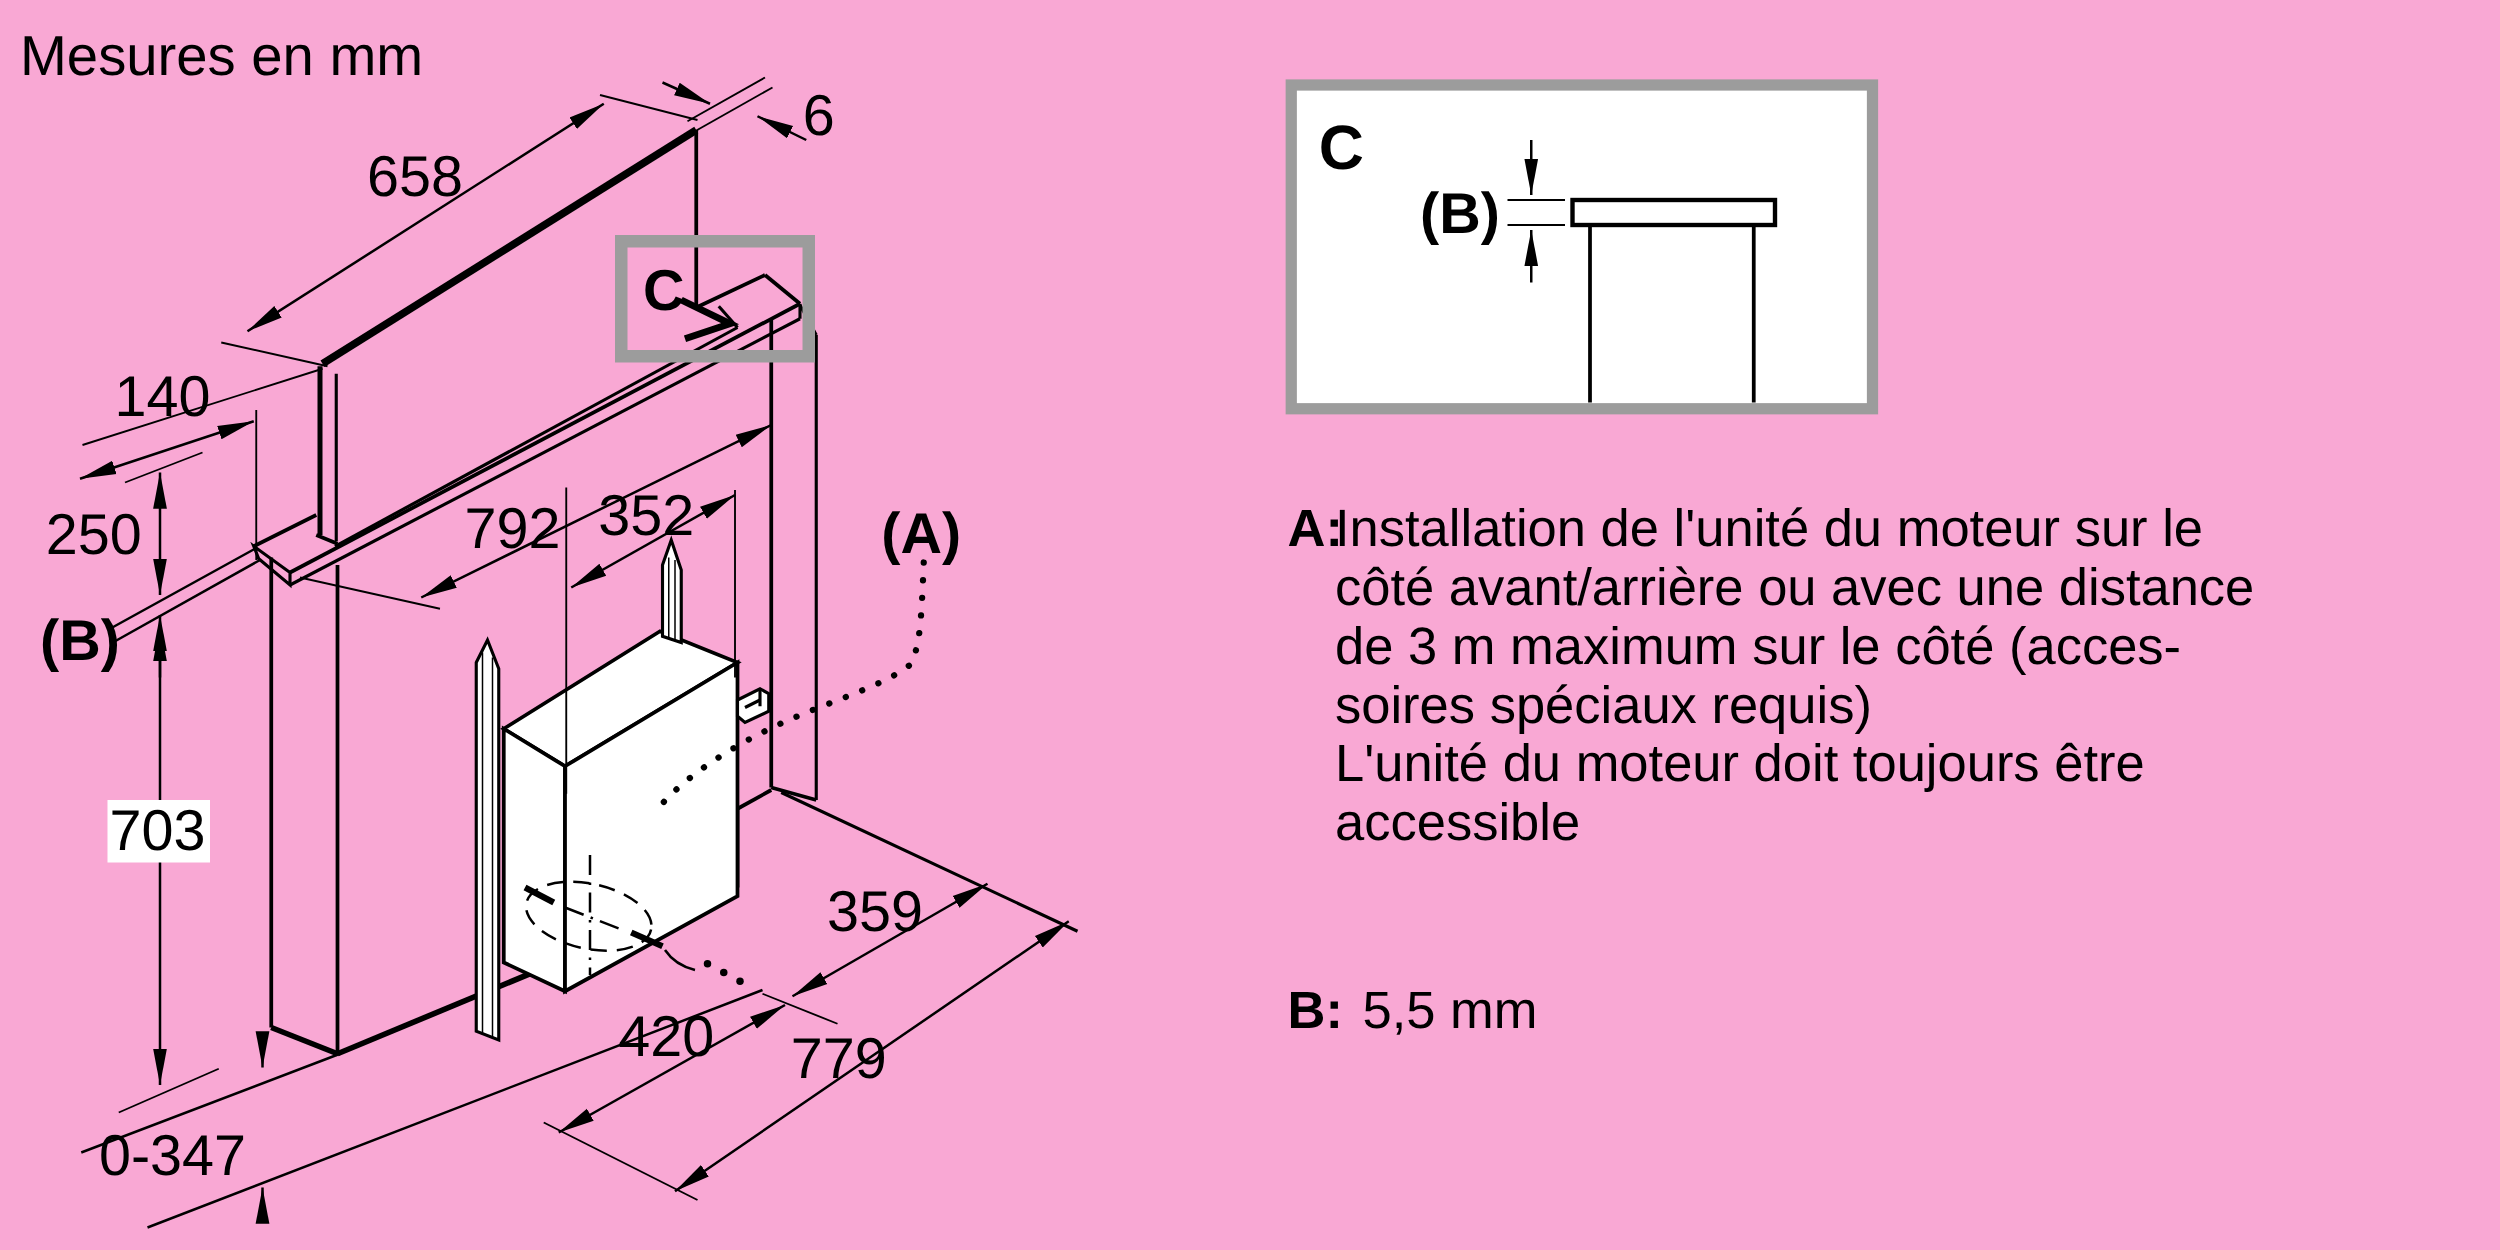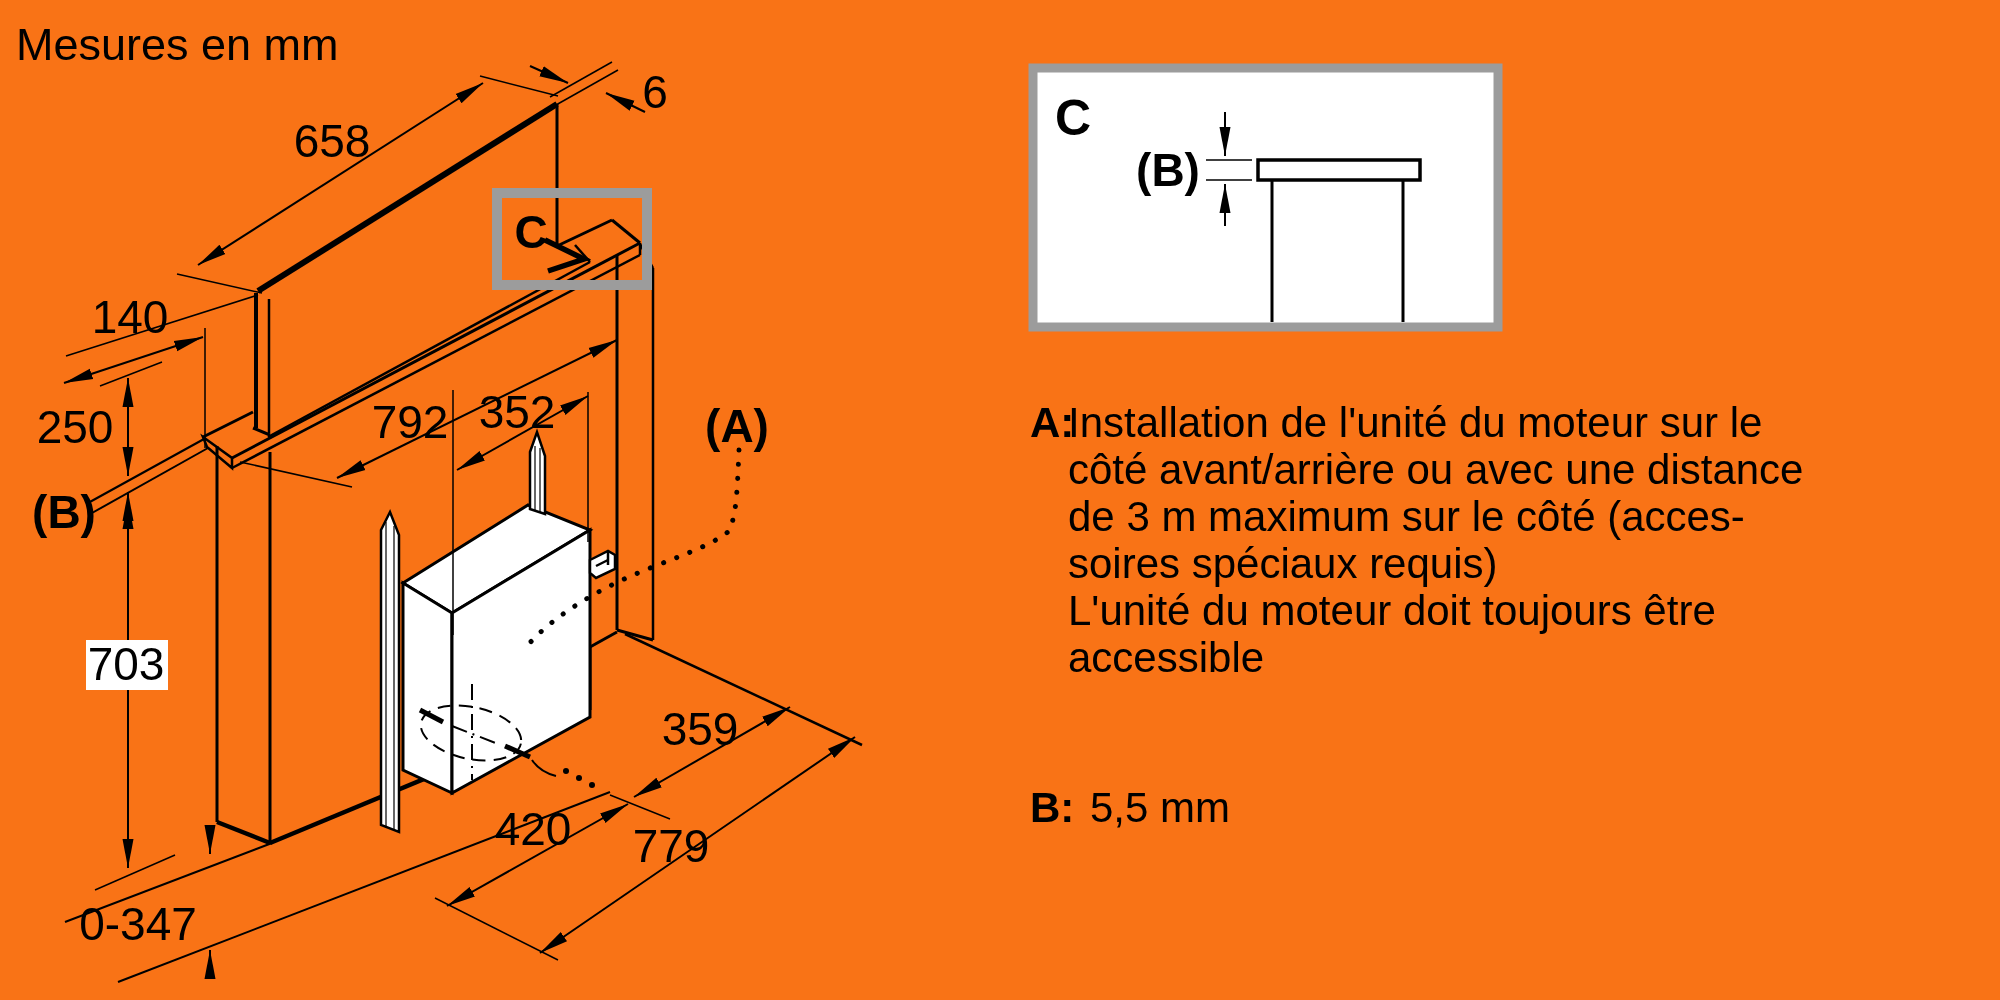--- a/index.html
+++ b/index.html
@@ -1,16 +1,16 @@
 <!DOCTYPE html>
 <html><head>
 <meta charset="utf-8">
 <style>
   html,body{margin:0;padding:0;background:#ffffff;}
-  .stage{position:relative;width:2000px;height:1000px;background:#f97316;overflow:hidden;
+  .stage{position:relative;width:2000px;height:1000px;background:#f9a8d4;overflow:hidden;
          font-family:"Liberation Sans", sans-serif;}
   svg{position:absolute;left:0;top:0;}
   svg text{font-family:"Liberation Sans", sans-serif;fill:#000;}
   .dim{font-size:46px;}
   .dimb{font-size:46px;font-weight:bold;}
   .title{font-size:45px;}
   .note{font-size:42px;}
   .noteb{font-size:42px;font-weight:bold;}
   .bigc{font-size:50px;font-weight:bold;}
 </style>

